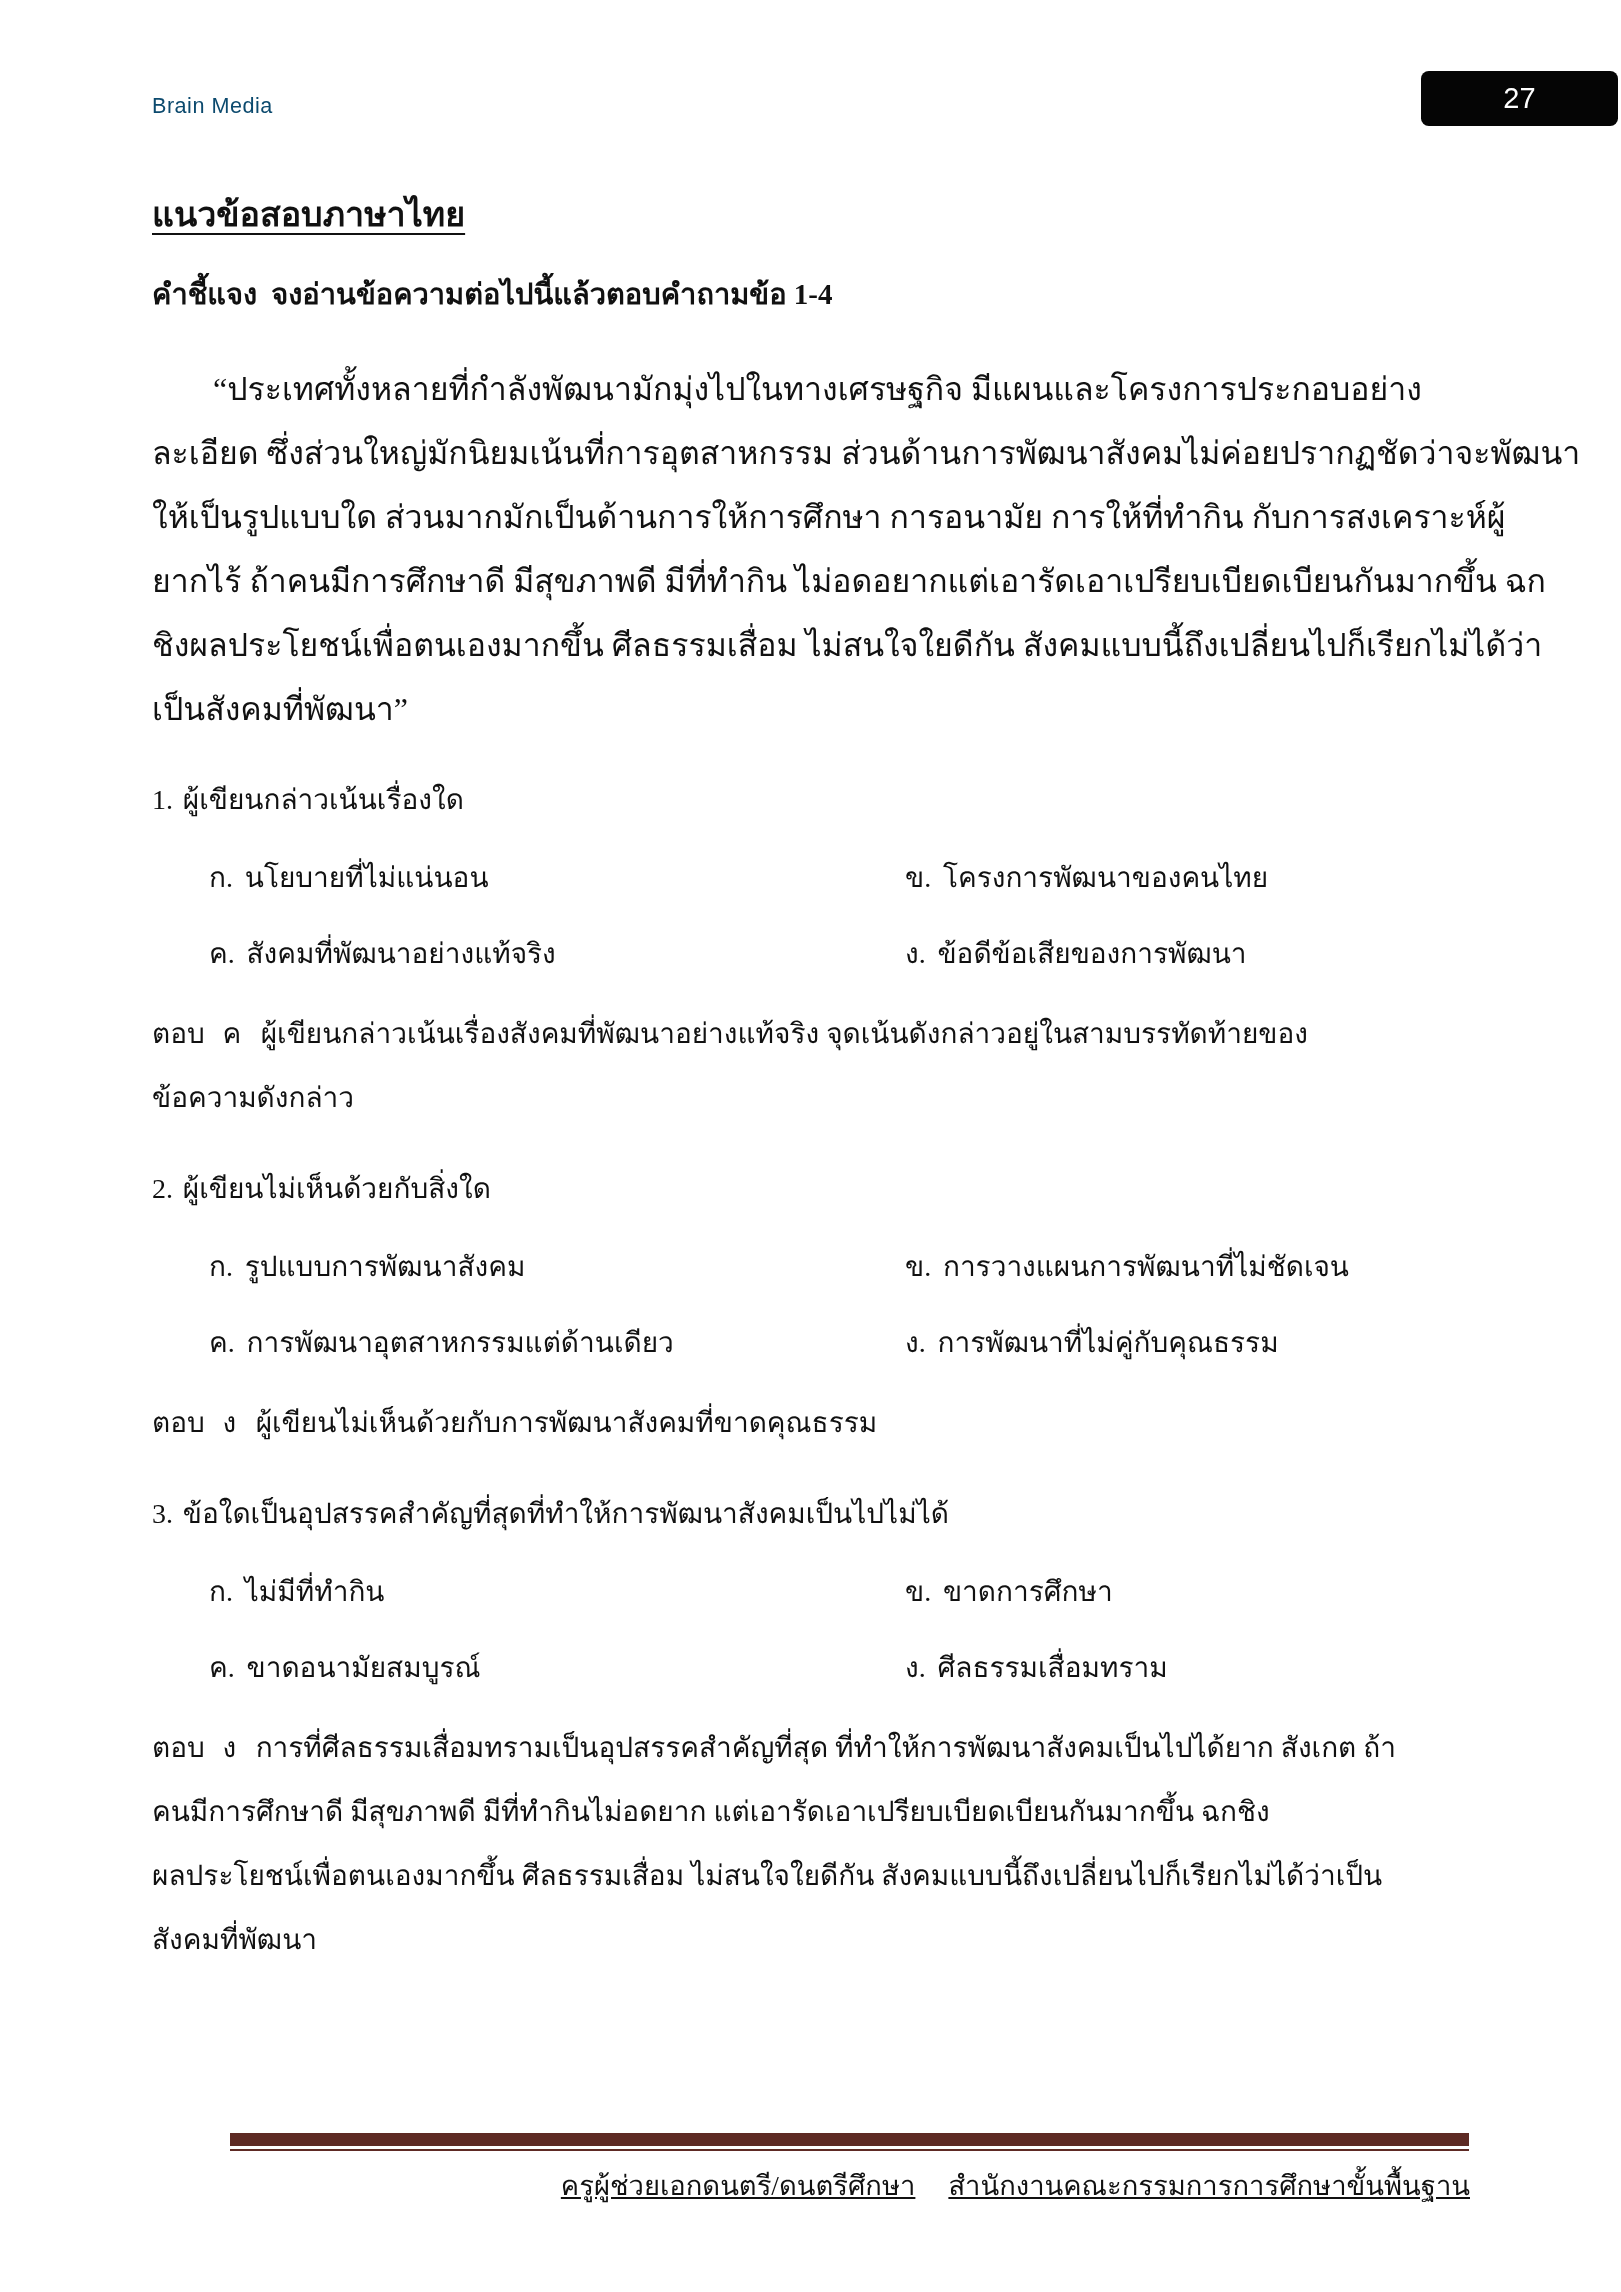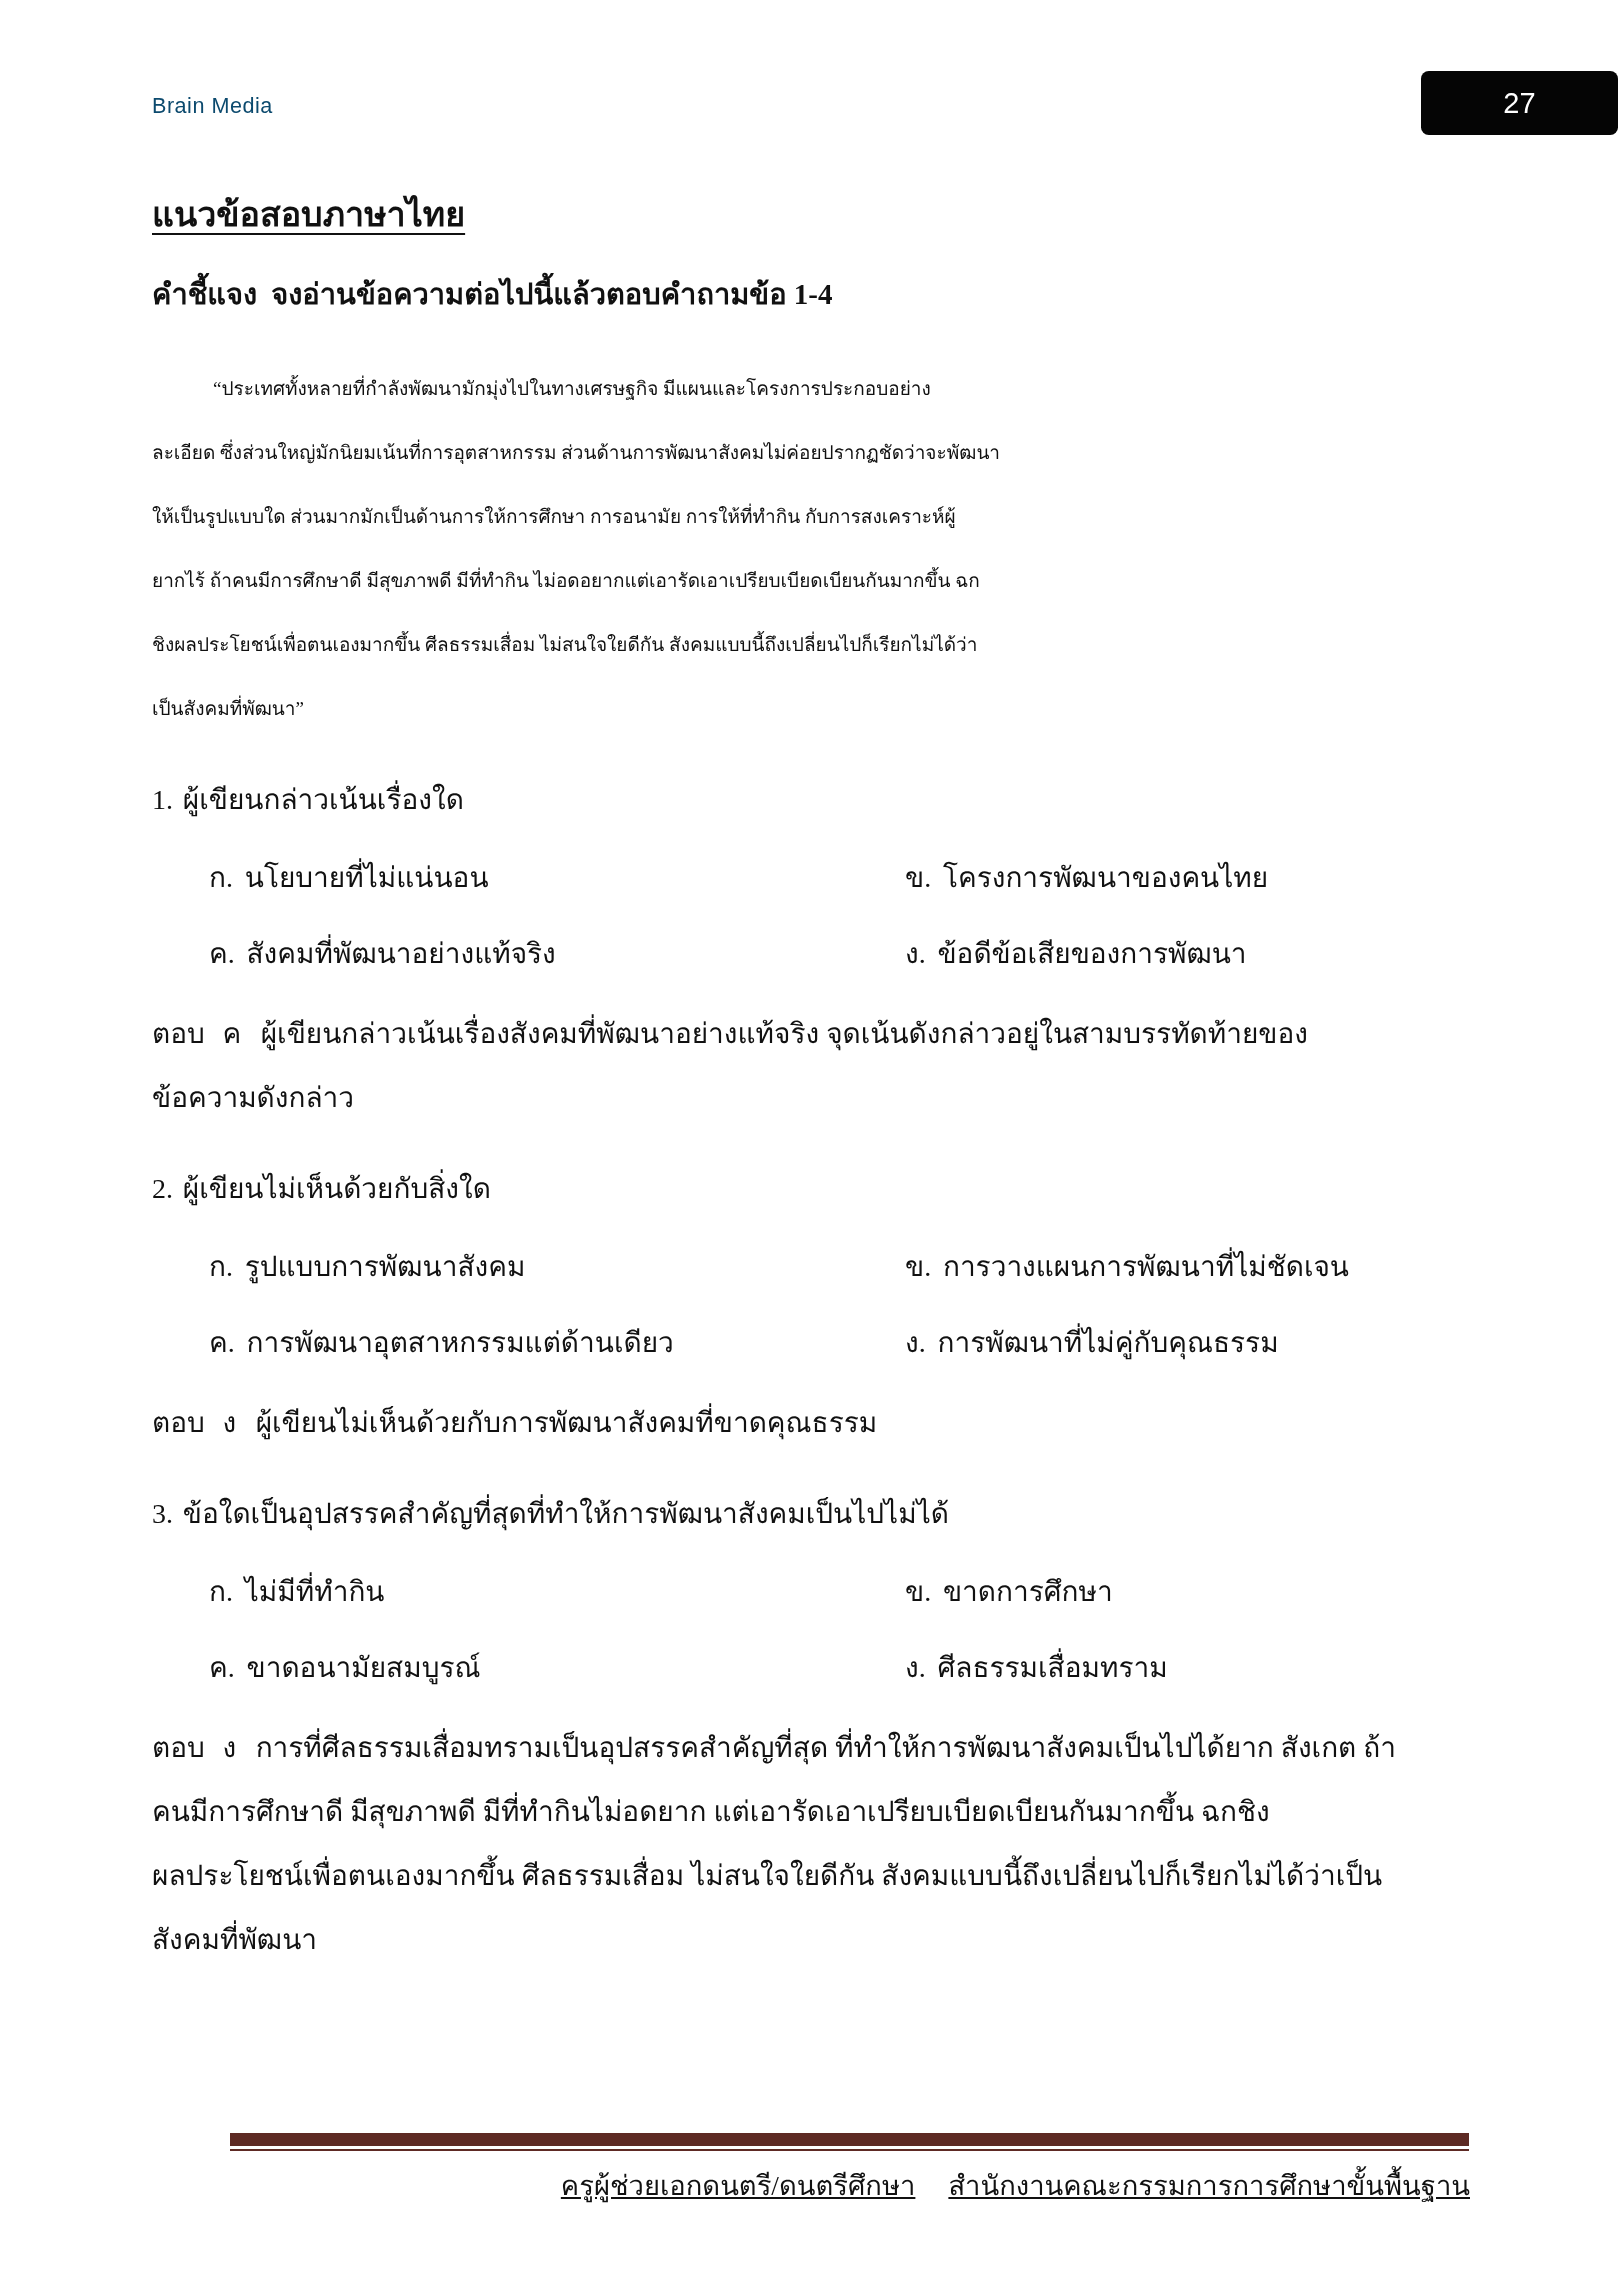--- a/index.html
+++ b/index.html
@@ -13,41 +13,41 @@
     color:#111111;
     overflow:hidden;
   }
   .brand {
     position:absolute; left:152px; top:93px;
     font-family:"Liberation Sans", sans-serif;
     font-size:21.6px; color:#0c4a6e; letter-spacing:0.5px;
   }
   .page-badge {
     position:absolute; left:1421px; top:71px;
-    width:197px; height:64px;
+    width:197px; height:55px;
     border-radius:7.8px;
     display:flex; align-items:center; justify-content:center;
     font-family:"Liberation Sans", sans-serif;
     font-size:29px; font-weight:400;
   }
   .content {
     position:absolute; left:152px; top:191px; width:1321px;
   }
   .doc-title {
     font-size:34px; font-weight:bold;
     text-decoration:underline;
     text-underline-offset:6.9px;
     text-decoration-thickness:2px;
     line-height:47px;
     display:inline-block;
   }
   .instruction { margin-top:33px; font-size:29px; font-weight:bold; line-height:47px; }
   .instruction-label { margin-right:14px; }
   .passage { margin-top:39px; }
-  .passage-line { font-size:19px; line-height:64px; white-space:nowrap; }
+  .passage-line { font-size:32px; line-height:64px; white-space:nowrap; }
   .passage-line.first { padding-left:61px; }
   .question-block { }
   .question-line { margin-top:27.4px; font-size:28px; line-height:64px; white-space:nowrap; }
   .q-number { margin-right:9.8px; }
   .choices {
     margin-top:7.8px;
     padding-left:57px;
     display:grid;
     grid-template-columns:696px 1fr;
   }

